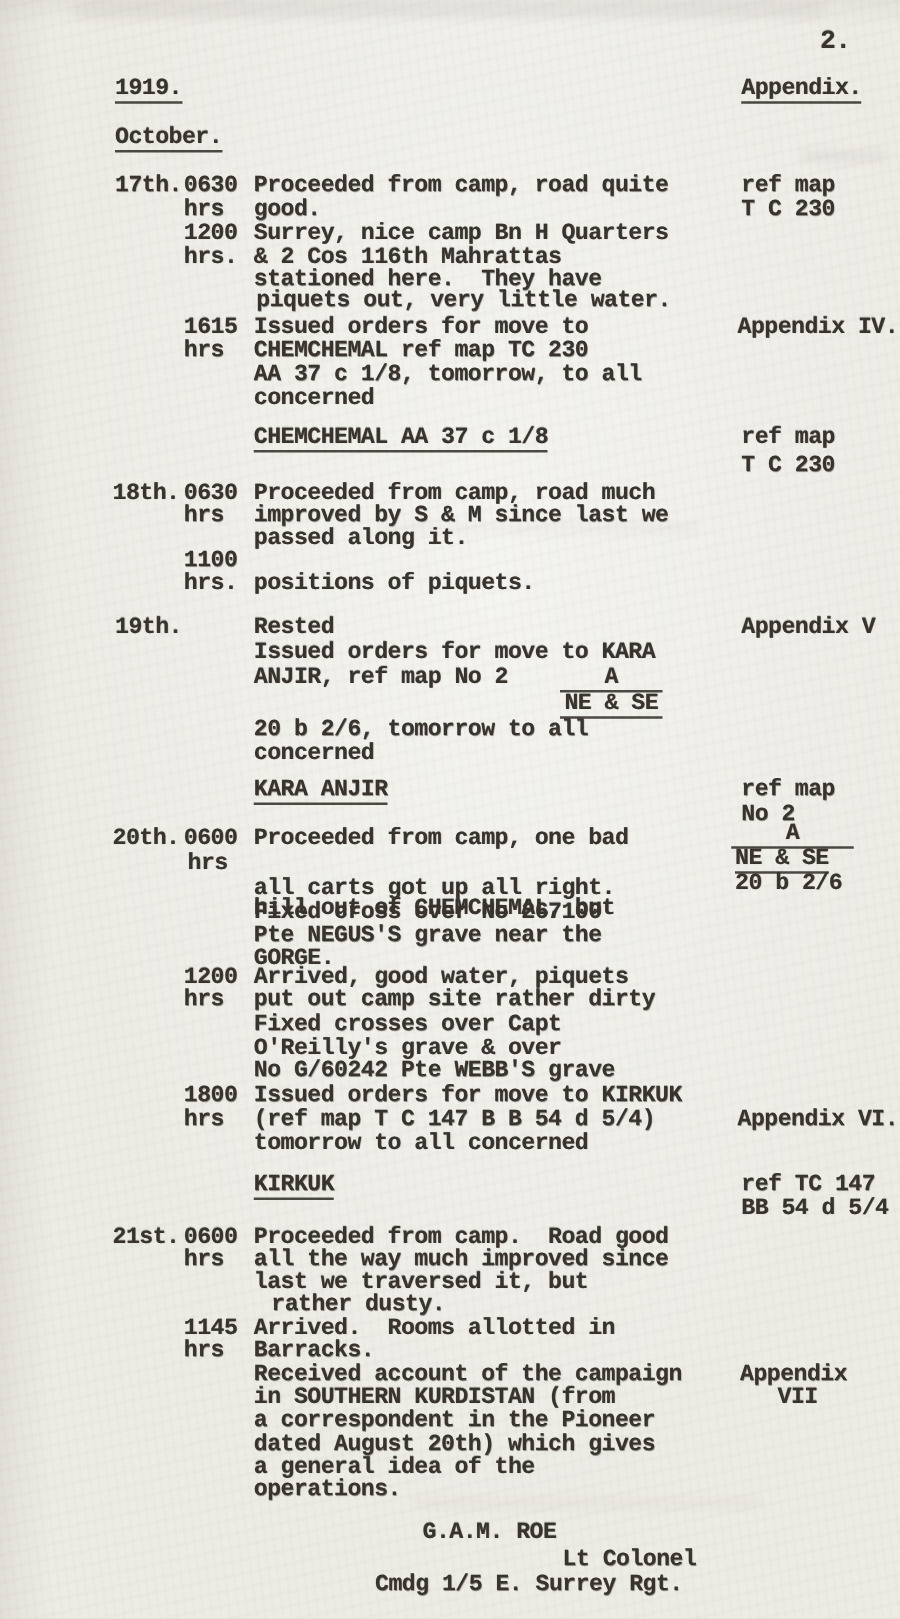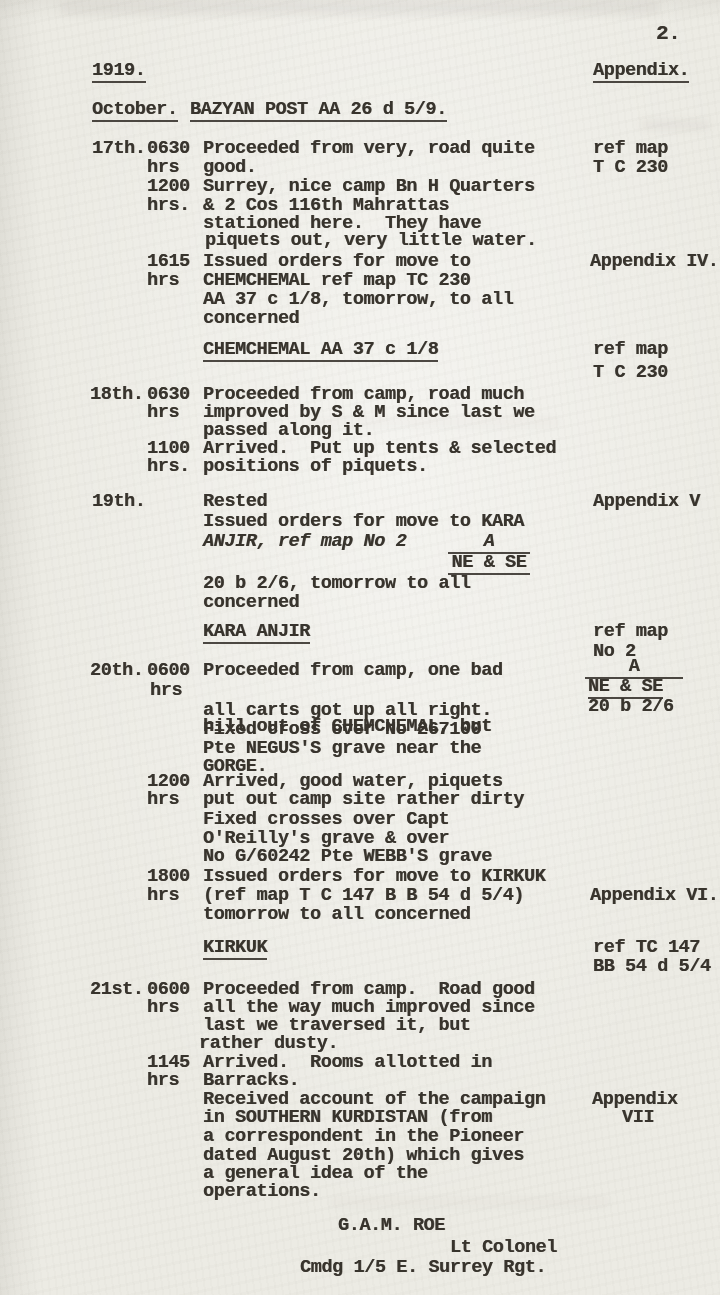--- a/index.html
+++ b/index.html
@@ -56,26 +56,25 @@
   <div id="lines">
       <div class="line" style="top: 24px;">
         <span class="seg pg" style="left: 656px;">2.</span>
       </div>
       <div class="line" style="top: 61px;">
         <span class="seg u" style="left: 92px;">1919.</span>
         <span class="seg u" style="left: 593px;">Appendix.</span>
       </div>
       <div class="line" style="top: 100px;">
         <span class="seg u" style="left: 92px;">October.</span>
-        <span class="seg u" style="left: 190px;">BAZYAN POST AA 26 d 5/9.</span>
       </div>
       <div class="line" style="top: 139px;">
         <span class="seg" style="left: 92px;">17th.</span>
         <span class="seg" style="left: 147px;">0630</span>
-        <span class="seg" style="left: 203px;">Proceeded from very, road quite</span>
+        <span class="seg" style="left: 203px;">Proceeded from camp, road quite</span>
         <span class="seg" style="left: 593px;">ref map</span>
       </div>
       <div class="line" style="top: 158px;">
         <span class="seg" style="left: 147px;">hrs</span>
         <span class="seg" style="left: 203px;">good.</span>
         <span class="seg" style="left: 593px;">T C 230</span>
       </div>
       <div class="line" style="top: 177px;">
         <span class="seg" style="left: 147px;">1200</span>
         <span class="seg" style="left: 203px;">Surrey, nice camp Bn H Quarters</span>
@@ -119,35 +118,34 @@
       </div>
       <div class="line" style="top: 403px;">
         <span class="seg" style="left: 147px;">hrs</span>
         <span class="seg" style="left: 203px;">improved by S &amp; M since last we</span>
       </div>
       <div class="line" style="top: 421px;">
         <span class="seg" style="left: 203px;">passed along it.</span>
       </div>
       <div class="line" style="top: 439px;">
         <span class="seg" style="left: 147px;">1100</span>
-        <span class="seg" style="left: 203px;">Arrived.  Put up tents &amp; selected</span>
       </div>
       <div class="line" style="top: 457px;">
         <span class="seg" style="left: 147px;">hrs.</span>
         <span class="seg" style="left: 203px;">positions of piquets.</span>
       </div>
       <div class="line" style="top: 492px;">
         <span class="seg" style="left: 92px;">19th.</span>
         <span class="seg" style="left: 203px;">Rested</span>
         <span class="seg" style="left: 593px;">Appendix V</span>
       </div>
       <div class="line" style="top: 512px;">
         <span class="seg" style="left: 203px;">Issued orders for move to KARA</span>
       </div>
-      <div class="line" style="top: 532px; font-style: italic;">
+      <div class="line" style="top: 532px;">
         <span class="seg" style="left: 203px;">ANJIR, ref map No 2</span>
         <span class="seg u c" style="left: 448px; width: 82px;">A</span>
       </div>
       <div class="line" style="top: 553px;">
         <span class="seg u c" style="left: 448px; width: 82px;">NE &amp; SE</span>
       </div>
       <div class="line" style="top: 574px;">
         <span class="seg" style="left: 203px;">20 b 2/6, tomorrow to all</span>
       </div>
       <div class="line" style="top: 593px;">
@@ -232,21 +230,21 @@
         <span class="seg" style="left: 203px;">Proceeded from camp.  Road good</span>
       </div>
       <div class="line" style="top: 998px;">
         <span class="seg" style="left: 147px;">hrs</span>
         <span class="seg" style="left: 203px;">all the way much improved since</span>
       </div>
       <div class="line" style="top: 1016px;">
         <span class="seg" style="left: 203px;">last we traversed it, but</span>
       </div>
       <div class="line" style="top: 1034px;">
-        <span class="seg" style="left: 199px;">rather dusty.</span>
+        <span class="seg" style="left: 217px;">rather dusty.</span>
       </div>
       <div class="line" style="top: 1053px;">
         <span class="seg" style="left: 147px;">1145</span>
         <span class="seg" style="left: 203px;">Arrived.  Rooms allotted in</span>
       </div>
       <div class="line" style="top: 1071px;">
         <span class="seg" style="left: 147px;">hrs</span>
         <span class="seg" style="left: 203px;">Barracks.</span>
       </div>
       <div class="line" style="top: 1090px;">

